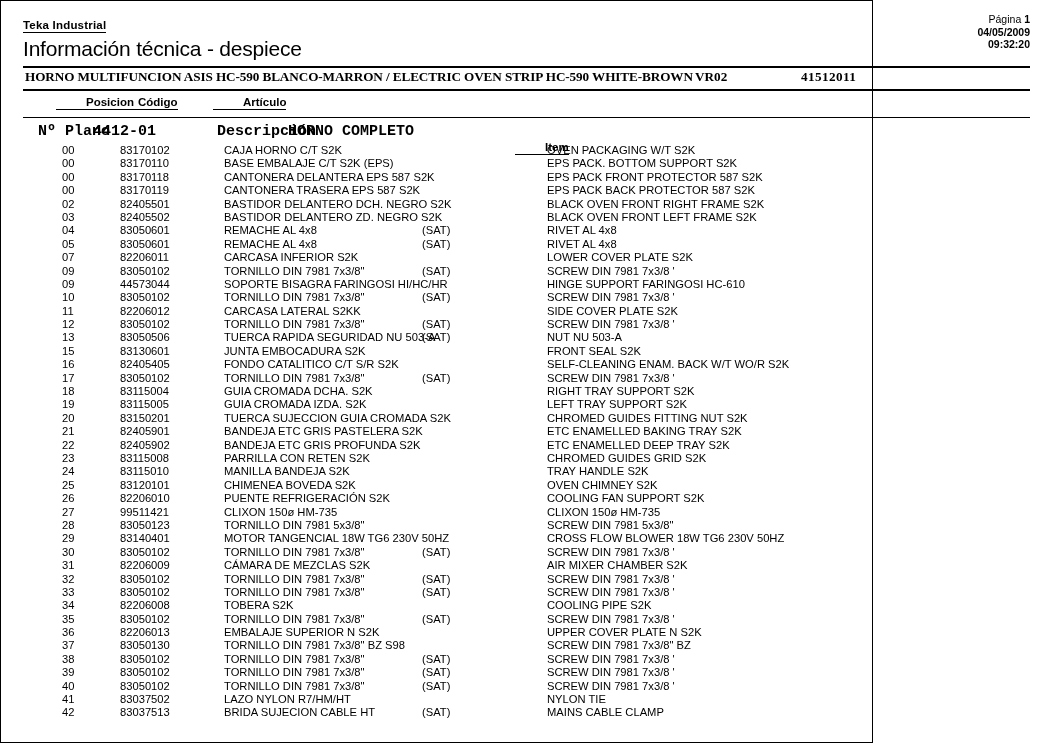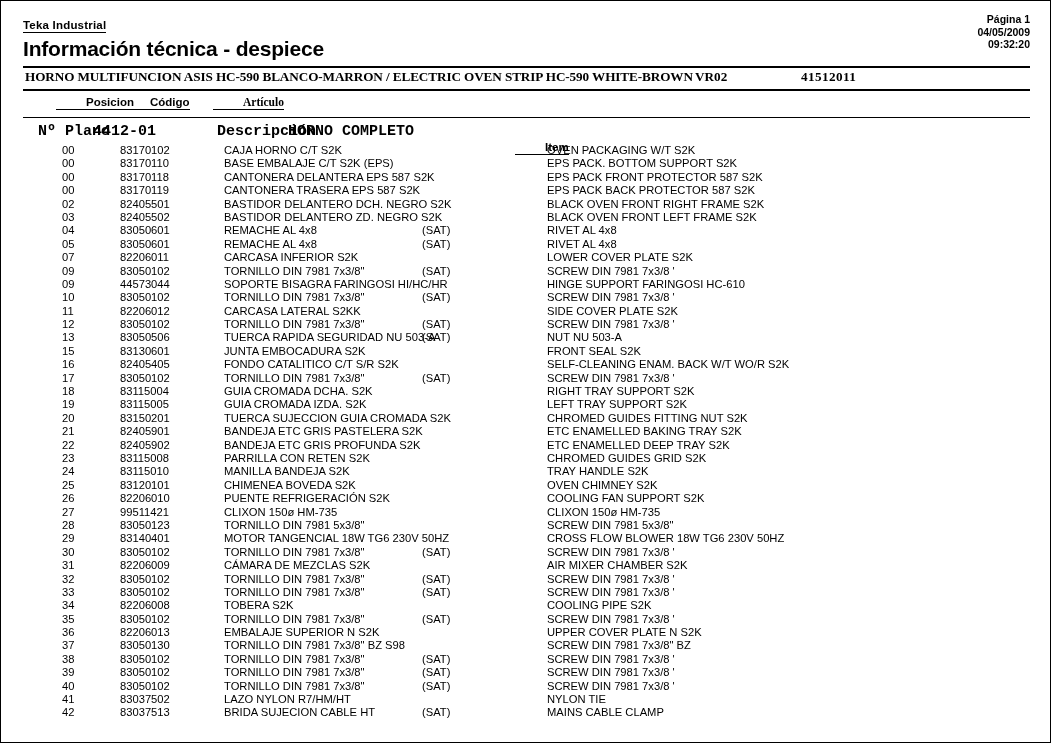--- a/index.html
+++ b/index.html
@@ -11,21 +11,21 @@
     width: 1051px;
     height: 743px;
     font-family: "Liberation Sans", sans-serif;
     color: #000000;
     overflow: hidden;
     position: relative;
   }
   .page {
     position: absolute;
     left: 0; top: 0;
-    width: 1051px;
+    width: 873px;
     height: 743px;
     border: 1px solid #000000;
     box-sizing: border-box;
     background: #ffffff;
   }
   .inner {
     position: absolute;
     left: 22px;
     top: 12px;
     width: 1007px;
@@ -48,29 +48,29 @@
     line-height: 12px;
   }
   .meta {
     position: absolute;
     right: 0; top: 0;
     text-align: right;
     font-size: 10.5px;
     font-weight: bold;
     line-height: 12.5px;
   }
-  .meta .pg-label { font-weight: bold; text-align: right; }
+  .meta .pg-label { font-weight: normal; text-align: right; }
   .meta .pg-num { font-weight: bold; }
 
   .doc-title {
     position: absolute;
     left: 0;
     top: 24px;
     font-size: 21px;
-    font-weight: bold;
+    font-weight: normal;
     letter-spacing: -0.2px;
     line-height: 24px;
     white-space: nowrap;
   }
 
   .rule-thick {
     position: absolute;
     left: 0;
     width: 1007px;
     border-top: 2.2px solid #000;
@@ -111,22 +111,22 @@
     line-height: 14px;
   }
   .col-heads span {
     position: absolute;
     top: 0;
     border-bottom: 1.3px solid #000;
     padding-bottom: 0px;
     padding-left: 30px;
   }
   .ch-pos { left: 33px; }
-  .ch-cod { left: 97px; }
-  .ch-art { left: 190px; font-family: Liberation Serif, serif; }
+  .ch-cod { left: 85px; }
+  .ch-art { left: 190px; }
   .ch-item { left: 492px; margin-top: 45px; }
 
   
   .plano {
     position: absolute;
     left: 0;
     top: 112px;
     width: 1007px;
     height: 16px;
     font-size: 15px;

